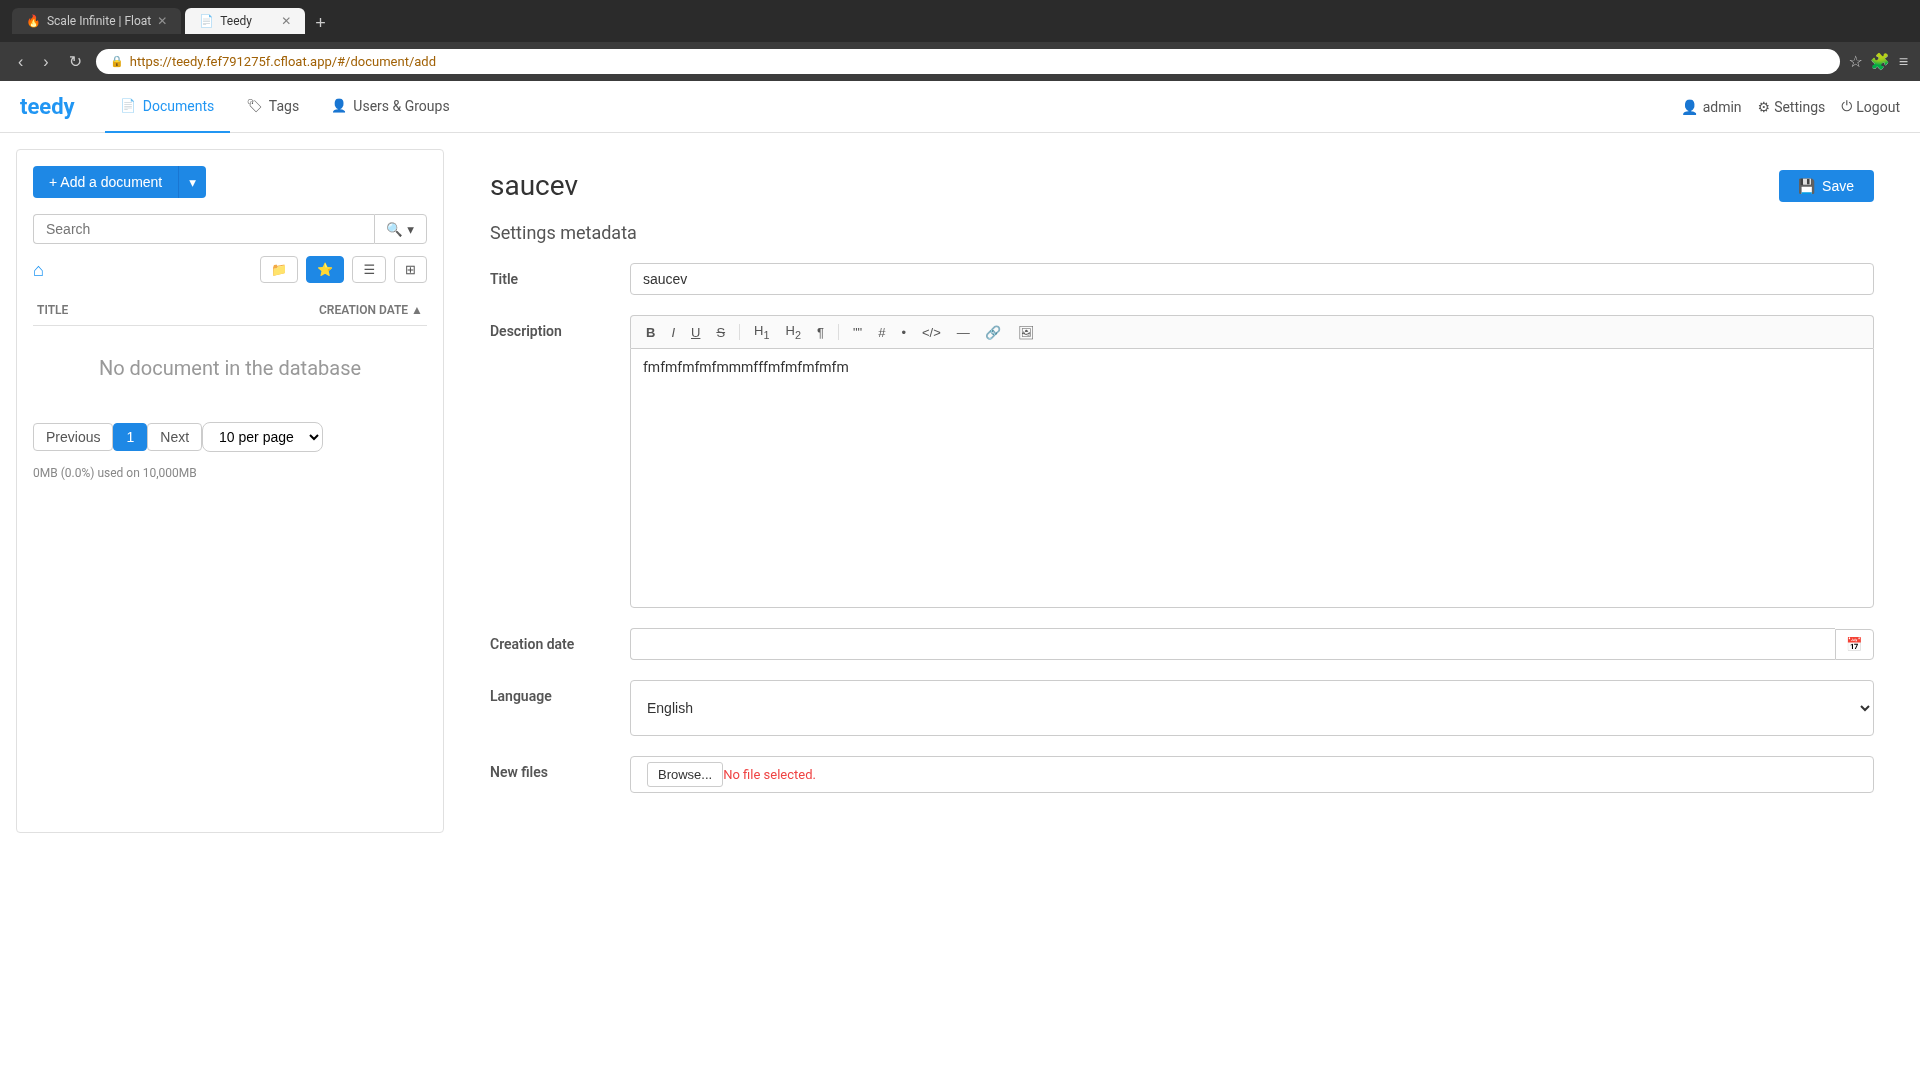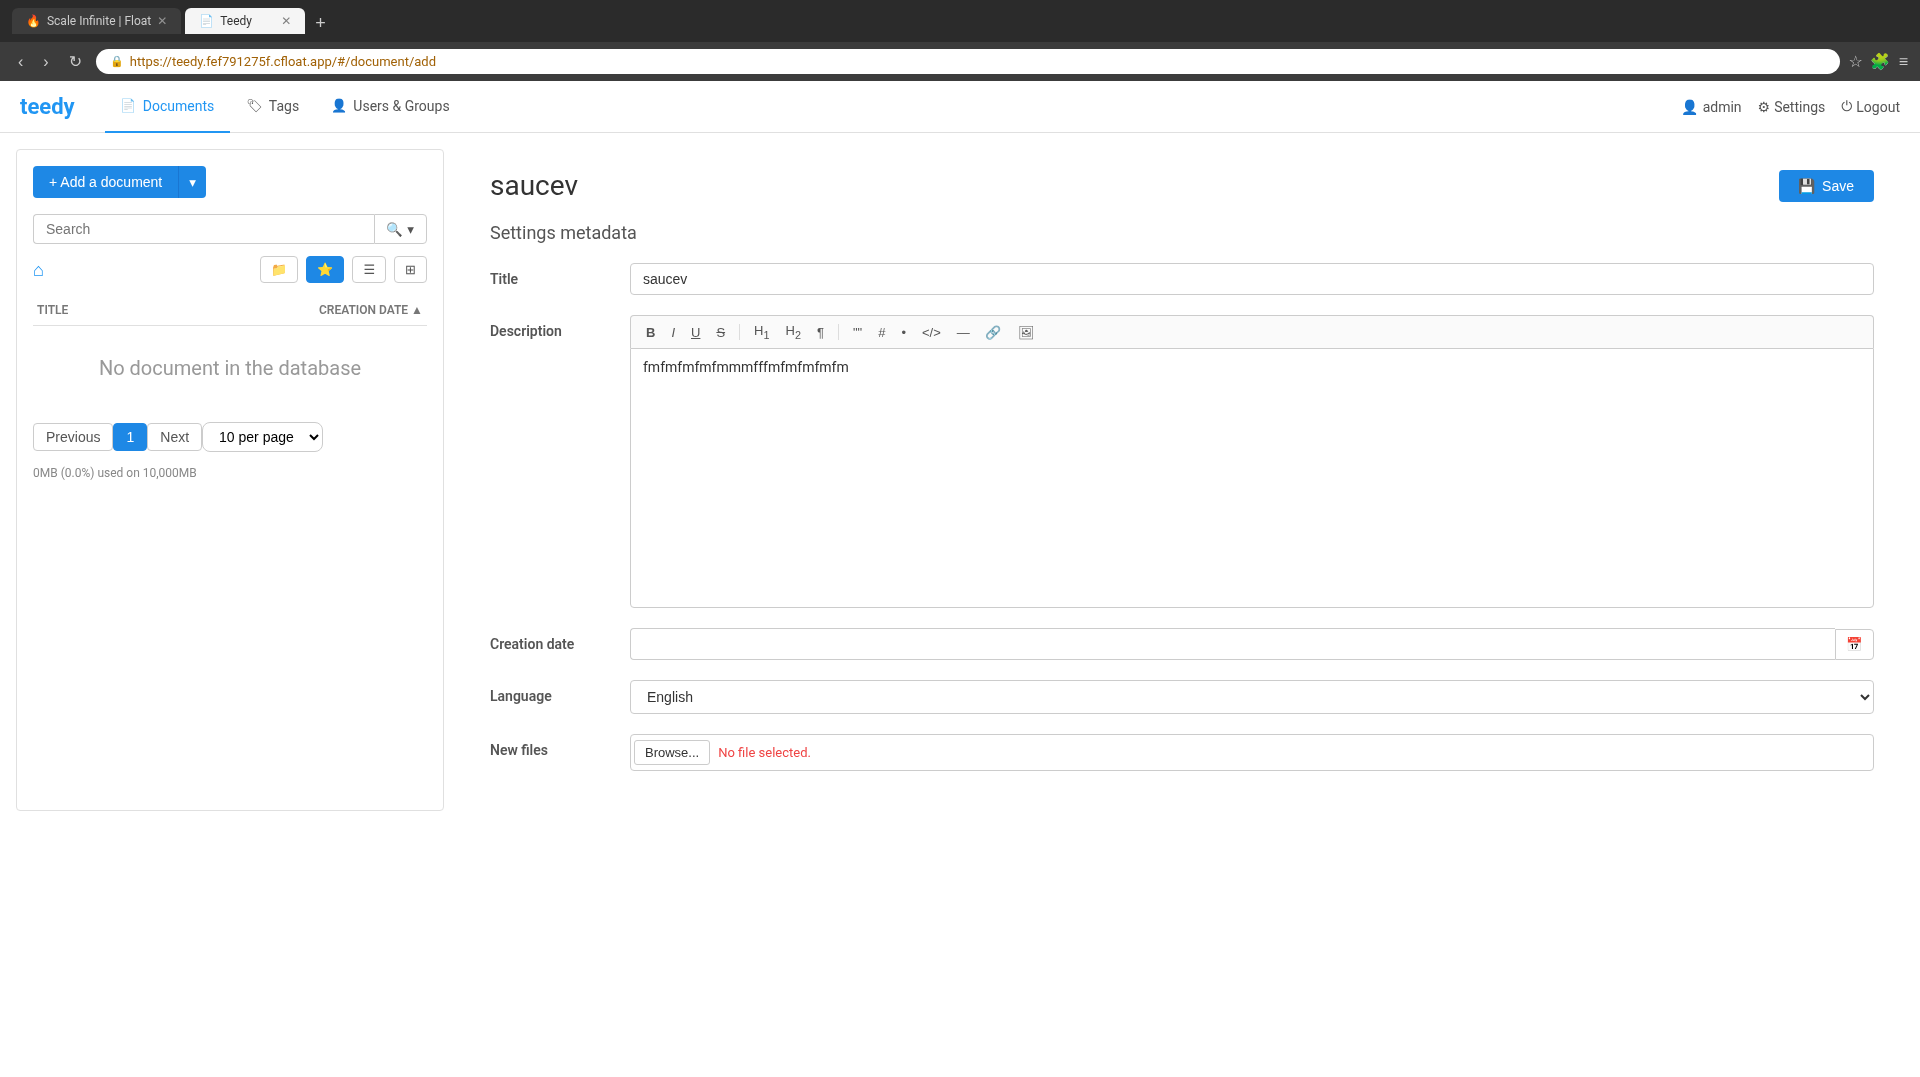--- a/index.html
+++ b/index.html
@@ -76,23 +76,23 @@
     .description-area { flex: 1; }
     .editor-toolbar { border: 1px solid #ccc; border-bottom: none; border-radius: 4px 4px 0 0; padding: 6px 10px; display: flex; align-items: center; gap: 6px; background: #fafafa; flex-wrap: wrap; }
     .toolbar-btn { background: none; border: none; cursor: pointer; padding: 2px 5px; font-size: 13px; color: #555; border-radius: 3px; line-height: 1; }
     .toolbar-sep { width: 1px; height: 16px; background: #ddd; margin: 0 3px; }
     .editor-content { border: 1px solid #ccc; border-radius: 0 0 4px 4px; min-height: 260px; padding: 10px 12px; font-size: 14px; color: #333; background: #fff; }
 
     .date-input-row { display: flex; align-items: center; position: relative; }
     .date-input-row .form-control { border-radius: 4px 0 0 4px; border-right: none; }
     .date-calendar-btn { border: 1px solid #ccc; border-radius: 0 4px 4px 0; padding: 7px 10px; cursor: pointer; background: #fff; color: #555; }
 
-    .language-select { flex: 1; border: 1px solid #ccc; border-radius: 4px; padding: 7px 12px; font-size: 14px; background: #fff; cursor: pointer; color: #333; appearance: auto; }
-
-    .file-input-row { display: flex; align-items: center; gap: 8px; flex: 1; border: 1px solid #ccc; border-radius: 4px; padding: 5px 3px; }
+    .language-select { flex: 1; border: 1px solid #ccc; border-radius: 4px; padding: 18px 12px; font-size: 14px; background: #fff; cursor: pointer; color: #333; appearance: auto; }
+
+    .file-input-row { display: flex; align-items: center; gap: 0; flex: 1; border: 1px solid #ccc; border-radius: 4px; padding: 5px 16px; }
     .browse-btn { background: #fff; border: 1px solid #ccc; border-radius: 3px; padding: 4px 10px; cursor: pointer; font-size: 13px; color: #333; }
     .file-label { color: #ef4444; font-size: 13px; }
   </style>
 </head>
 <body>
 
 <div class="browser-chrome">
   <div class="browser-tabs">
     <div class="browser-tab">
       <span>🔥</span>

